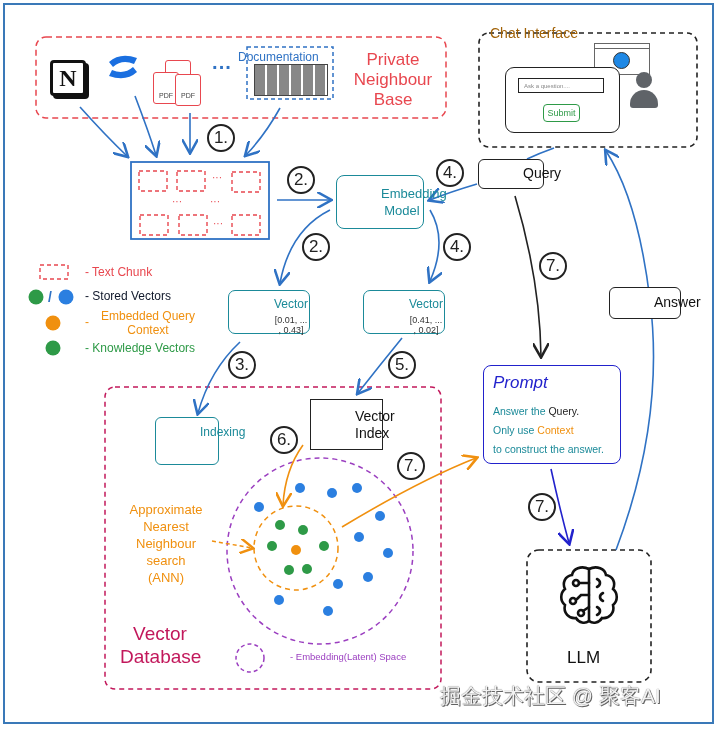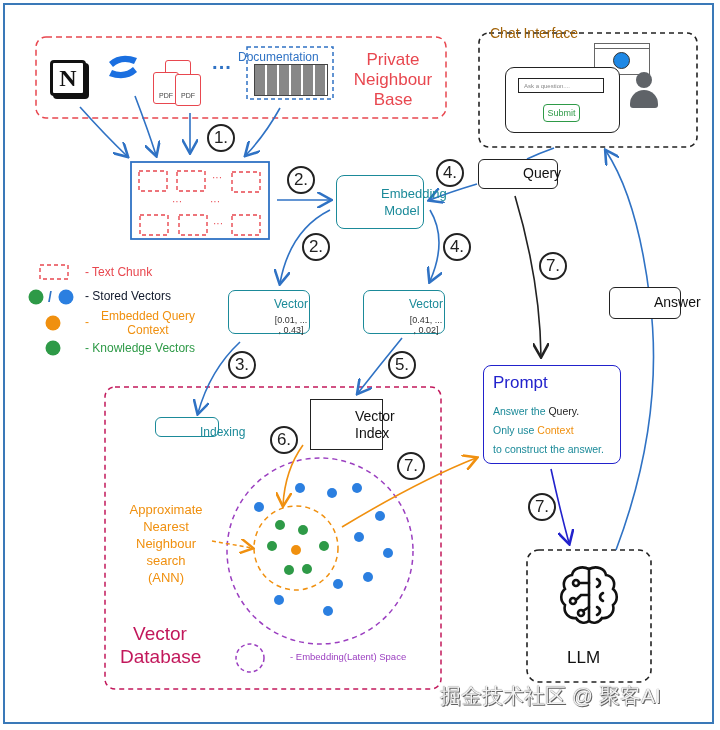--- a/index.html
+++ b/index.html
@@ -169,21 +169,21 @@
 </div>
 <div class="abs" style="left:630px;top:72px;width:28px;height:36px;">
   <div style="position:absolute;left:6px;top:0;width:16px;height:16px;border-radius:50%;background:#5f6368;"></div>
   <div style="position:absolute;left:0;top:18px;width:28px;height:18px;border-radius:14px 14px 3px 3px;background:#5f6368;"></div>
 </div>
 <div class="box" style="left:505px;top:67px;width:115px;height:66px;border:1.8px solid #222;border-radius:9px;">
   <div style="position:absolute;left:12px;top:10px;width:86px;height:15px;border:1.6px solid #222;font-size:6px;color:#888;line-height:15px;padding-left:5px;box-sizing:border-box;">Ask a question....</div>
   <div style="position:absolute;left:37px;top:36px;width:37px;height:18px;border:1.5px solid #2e9a47;border-radius:4px;color:#2e9a47;font-size:9px;text-align:center;line-height:16px;box-sizing:border-box;">Submit</div>
 </div>
 
-<div class="box" style="left:478px;top:159px;width:80px;height:30px;border:1.6px solid #222;border-radius:6px;text-align:center;font-size:14px;line-height:27px;color:#111;">Query</div>
+<div class="box" style="left:478px;top:159px;width:66px;height:30px;border:1.6px solid #222;border-radius:6px;text-align:center;font-size:14px;line-height:27px;color:#111;">Query</div>
 <div class="box" style="left:609px;top:287px;width:72px;height:32px;border:1.6px solid #222;border-radius:6px;text-align:center;font-size:14px;line-height:29px;color:#111;">Answer</div>
 
 <div class="txt" style="left:85px;top:265px;color:#e8474f;font-size:12px;">- Text Chunk</div>
 <div class="txt" style="left:48px;top:289px;color:#2f72c4;font-size:14px;font-weight:bold;">/</div>
 <div class="txt" style="left:85px;top:289px;color:#0f172a;font-size:12px;">- Stored Vectors</div>
 <div class="txt" style="left:85px;top:315px;color:#f0900f;font-size:12px;">-</div>
 <div class="abs" style="left:93px;top:309px;width:110px;text-align:center;color:#f0900f;font-size:12px;line-height:14px;">
   <div>Embedded Query</div>
   <div>Context</div>
 </div>
@@ -192,29 +192,29 @@
 <div class="box" style="left:228px;top:290px;width:82px;height:44px;border:1.6px solid #1b8a99;border-radius:7px;text-align:center;">
   <div style="color:#1b8a99;font-size:12px;margin-top:6px;">Vector</div>
   <div style="color:#333;font-size:9px;margin-top:4px;">[0.01, ... , 0.43]</div>
 </div>
 <div class="box" style="left:363px;top:290px;width:82px;height:44px;border:1.6px solid #1b8a99;border-radius:7px;text-align:center;">
   <div style="color:#1b8a99;font-size:12px;margin-top:6px;">Vector</div>
   <div style="color:#333;font-size:9px;margin-top:4px;">[0.41, ... , 0.02]</div>
 </div>
 
 <div class="box" style="left:483px;top:365px;width:138px;height:99px;border:1.8px solid #2222cc;border-radius:8px;padding:7px 0 0 9px;">
-  <div style="color:#2222cc;font-size:17px;">Prompt</div>
+  <div style="color:#2222cc;font-size:17px;font-style:italic;">Prompt</div>
   <div style="font-size:10.5px;margin-top:9px;line-height:19px;">
     <div><span style="color:#1b8a99">Answer the</span> <span style="color:#222">Query.</span></div>
     <div><span style="color:#1b8a99">Only use</span> <span style="color:#f0900f">Context</span></div>
     <div style="color:#1b8a99">to construct the answer.</div>
   </div>
 </div>
 
-<div class="box" style="left:155px;top:417px;width:64px;height:20px;border:1.6px solid #1b8a99;border-radius:6px;color:#1b8a99;font-size:12px;text-align:center;line-height:28px;">Indexing</div>
+<div class="box" style="left:155px;top:417px;width:64px;height:48px;border:1.6px solid #1b8a99;border-radius:6px;color:#1b8a99;font-size:12px;text-align:center;line-height:28px;">Indexing</div>
 <div class="box" style="left:310px;top:399px;width:73px;height:51px;border:1.8px solid #222;text-align:center;font-size:14px;line-height:17px;padding-top:8px;color:#111;">
   <div>Vector</div>
   <div>Index</div>
 </div>
 <div class="abs" style="left:118px;top:501px;width:96px;text-align:center;color:#f0900f;font-size:13px;line-height:17px;">
   <div>Approximate</div>
   <div>Nearest</div>
   <div>Neighbour</div>
   <div>search</div>
   <div>(ANN)</div>

